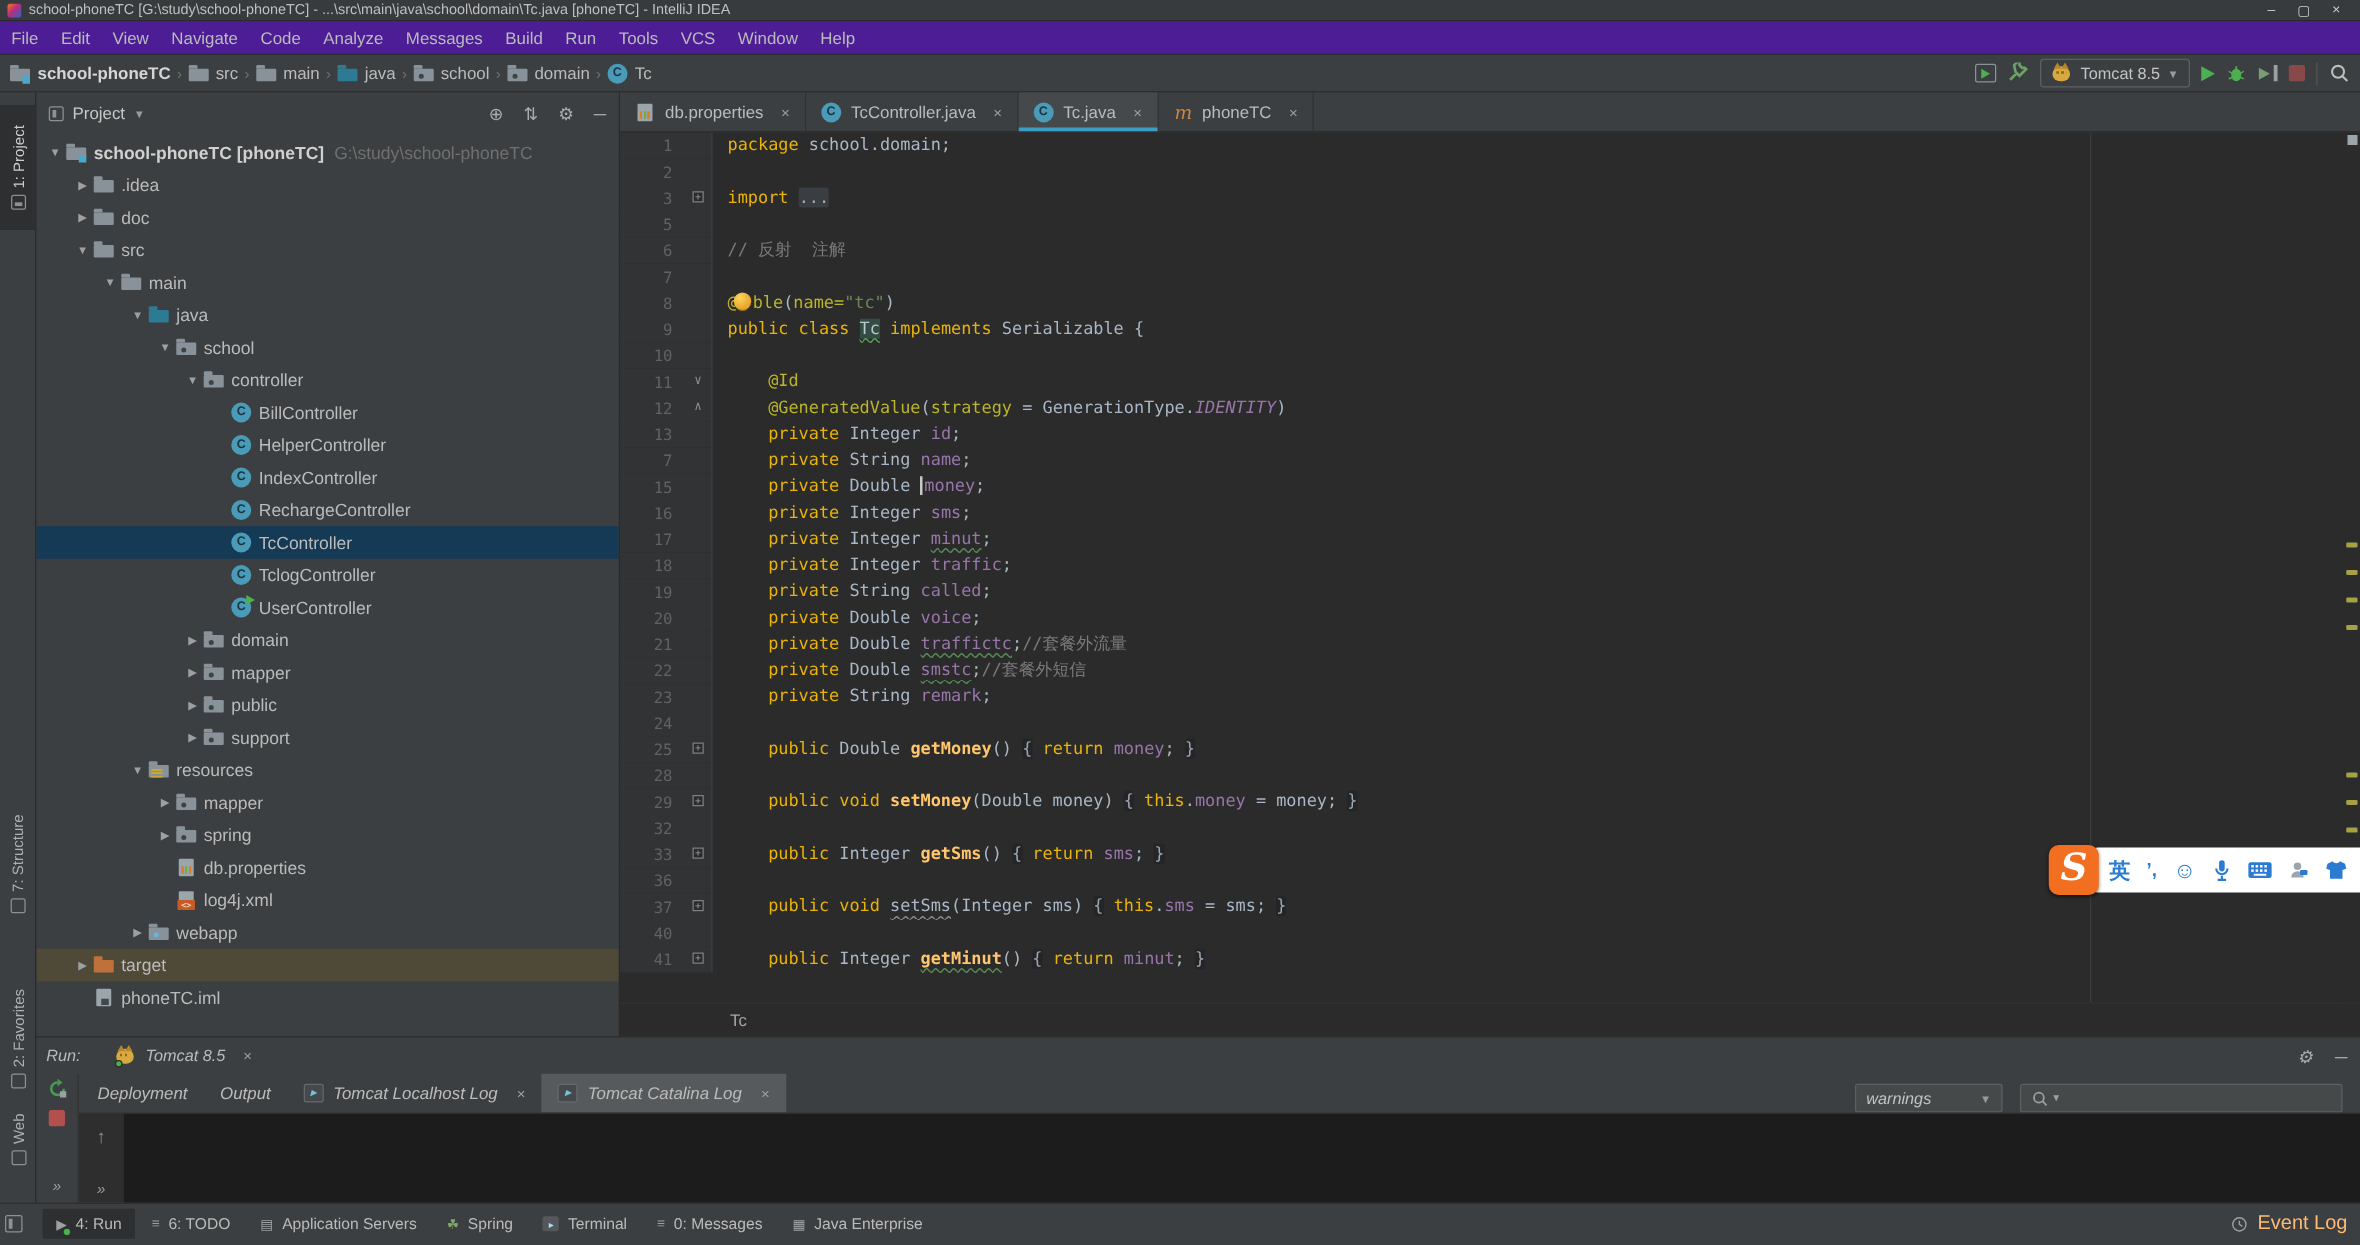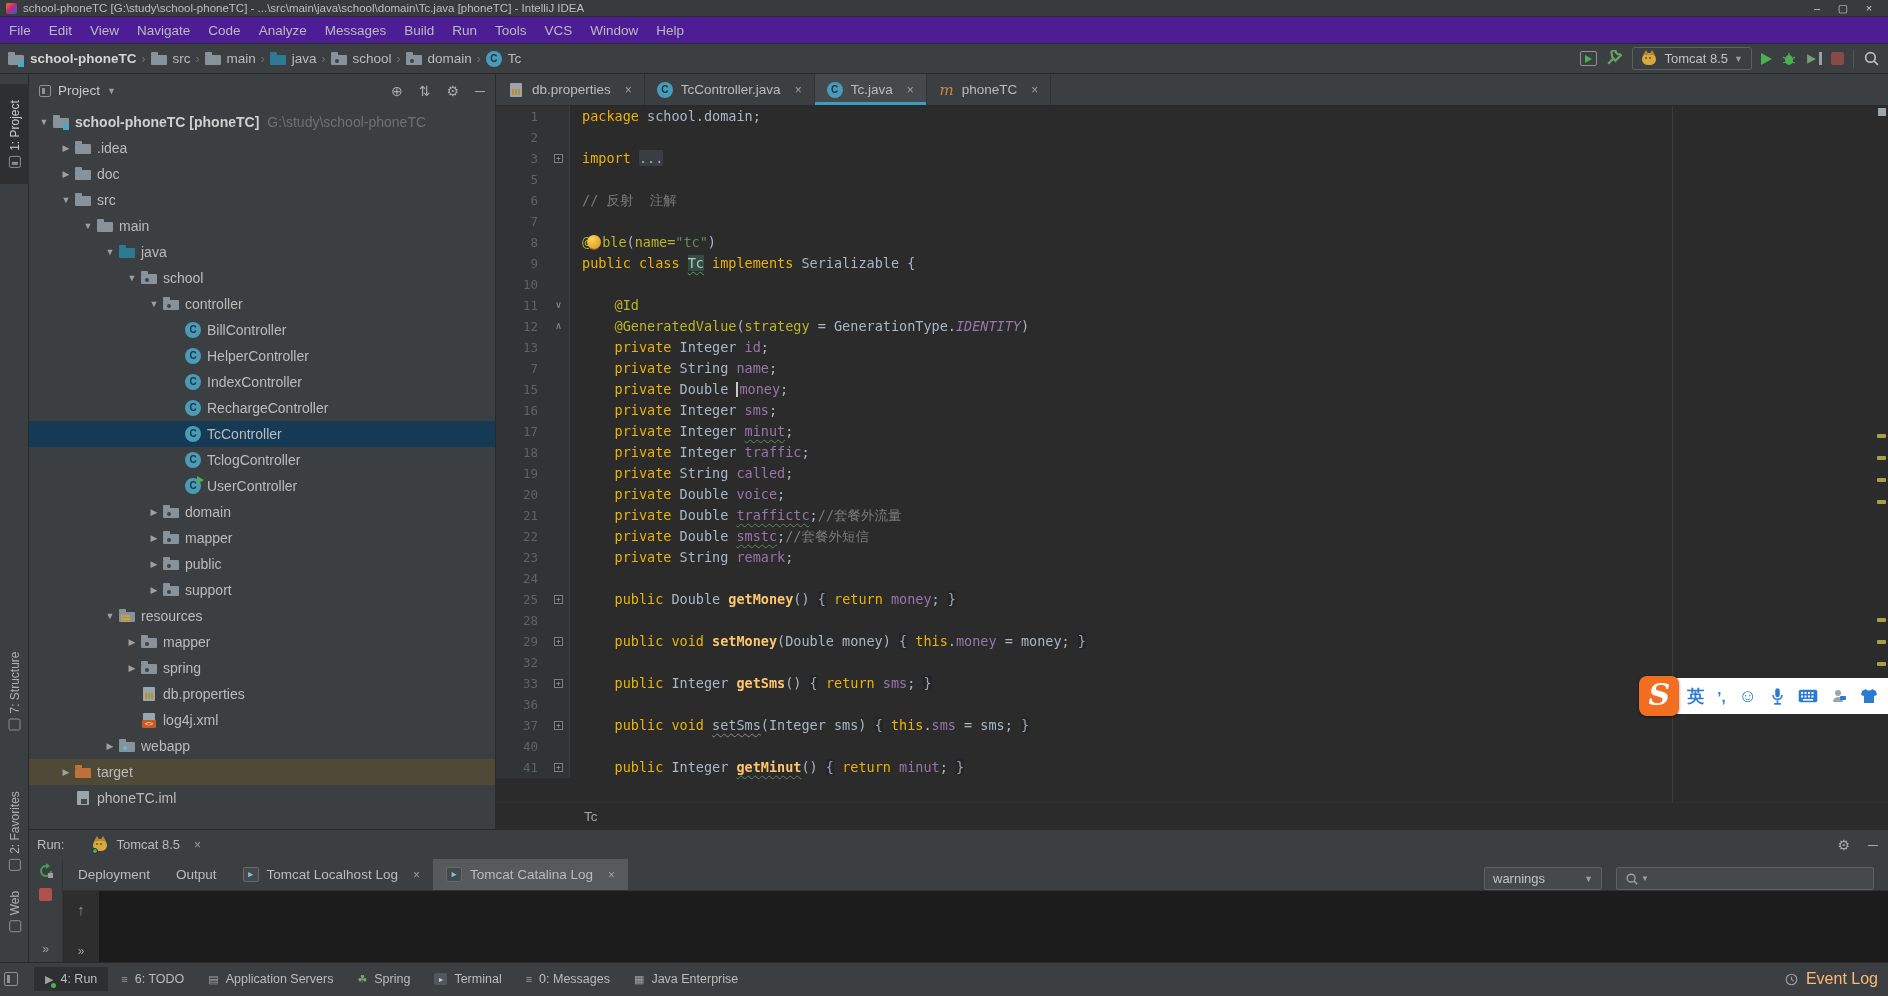--- a/index.html
+++ b/index.html
@@ -99,21 +99,21 @@
   .tk-mw{color:#FFC66D;font-weight:600;text-decoration:underline wavy #588A58 1px;text-underline-offset:3px}
   .tk-dw{color:#A9B7C6;text-decoration:underline wavy #8C8C8C 1px;text-underline-offset:3px}
   .tk-bulb{display:inline-block;width:14px;height:14px;border-radius:50%;background:radial-gradient(circle at 35% 30%,#FBD45C,#E8A32A 70%);vertical-align:-2px;margin:0 1px 0 -3px;box-shadow:0 2px 0 -1px #8a6a1e;}
   .tk-caret{display:inline-block;width:2px;height:15px;background:#C8C8C8;vertical-align:-3px;margin-right:1px;}
   #marginguide { position:absolute; top:0; bottom:0; left:1176px; width:1px; background:#393B3D; }
   #stripecol { position:absolute; top:0; bottom:0; right:0; width:14px; background:#2B2B2B;}
   .smark { position:absolute; right:2px; width:9px; height:4px; background:#A8A044; border-radius:1px;}
   .stop-ind { position:absolute; right:2px; top:2px; width:8px; height:8px; background:#9AA5AC; }
   #ebreadcrumb { height:27px; flex:none; background:#2B2B2B; border-top:1px solid #323232; display:flex; align-items:center; padding-left:88px; color:#A5A5A5; font-size:13.5px;}
   
-  #runpanel { height:133px; flex:none; background:#3C3F41; border-top:1px solid #2A2A2A; display:flex; flex-direction:column;}
+  #runpanel { height:133px; flex:none; background:#3C3F41; border-top:1px solid #2A2A2A; display:flex; flex-direction:column;font-style:italic;}
   #runhead { height:29px; display:flex; align-items:center; padding:0 10px 0 8px; gap:4px;}
   #runhead .rlabel { font-size:13px; color:#BBBBBB; margin-right:14px;}
   .runtab { display:flex; align-items:center; gap:7px; padding:4px 10px; font-size:13px;}
   #runhead .hright { margin-left:auto; display:flex; gap:18px; color:#A9ACAE; font-size:14px;}
   #runbody { flex:1; display:flex; min-height:0;}
   #runtools { width:34px; flex:none; display:flex; flex-direction:column; align-items:center; padding-top:4px; gap:9px; border-right:1px solid #333;}
   .rericon { width:16px; height:16px; position:relative;}
   .rericon svg { display:block; }
   .stopsq { width:13px; height:13px; background:#C75450; border-radius:2px; opacity:.85;}
   .chev { color:#9DA0A3; font-size:12px; margin-top:auto; margin-bottom:6px;}

